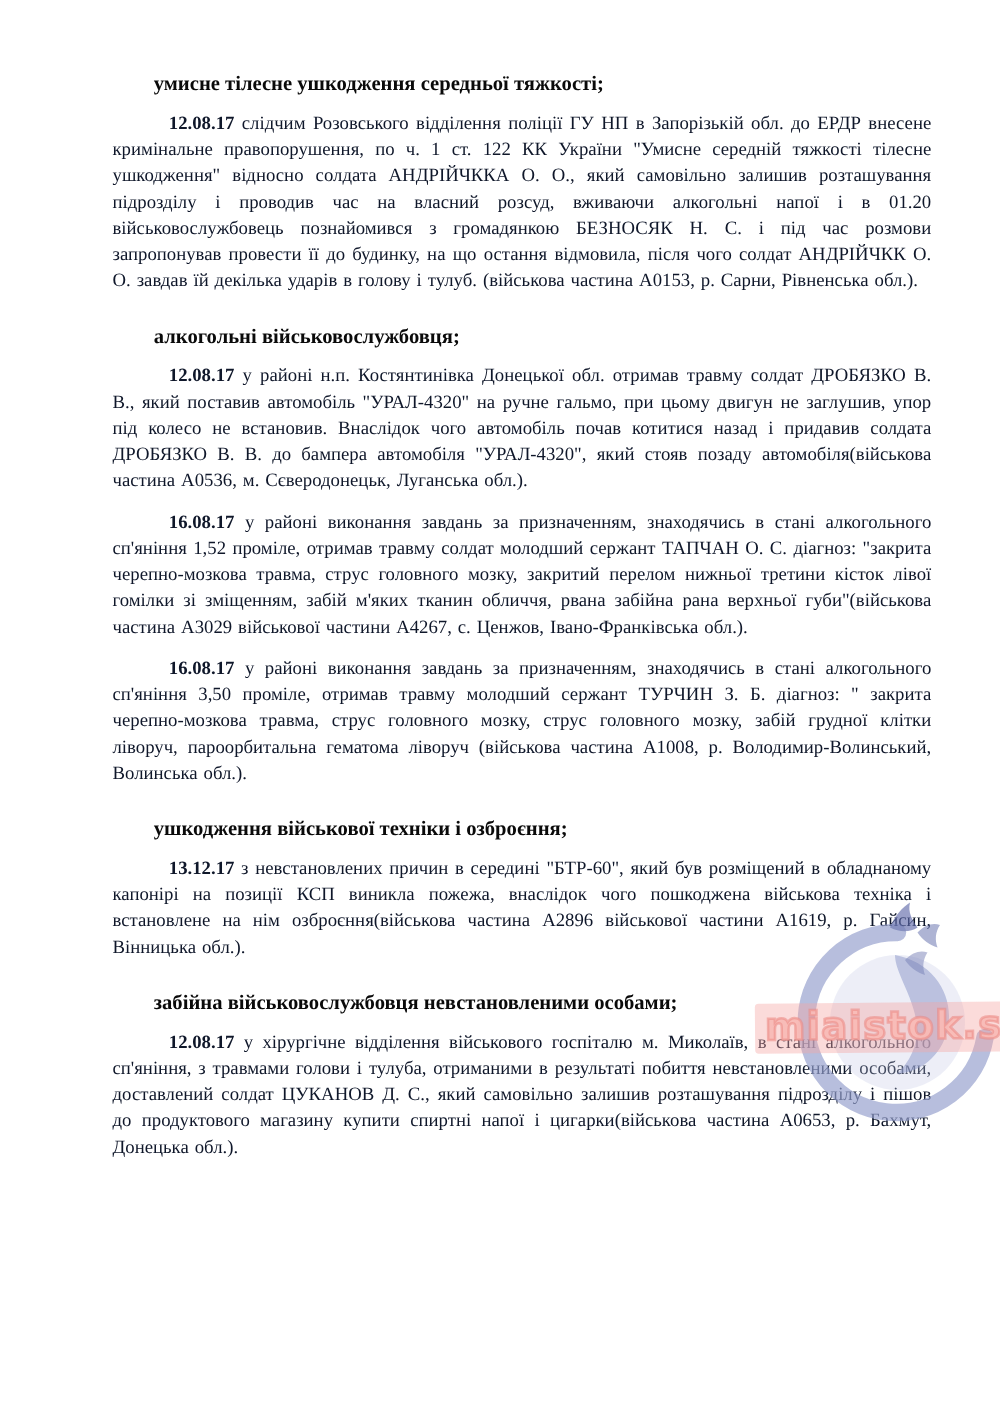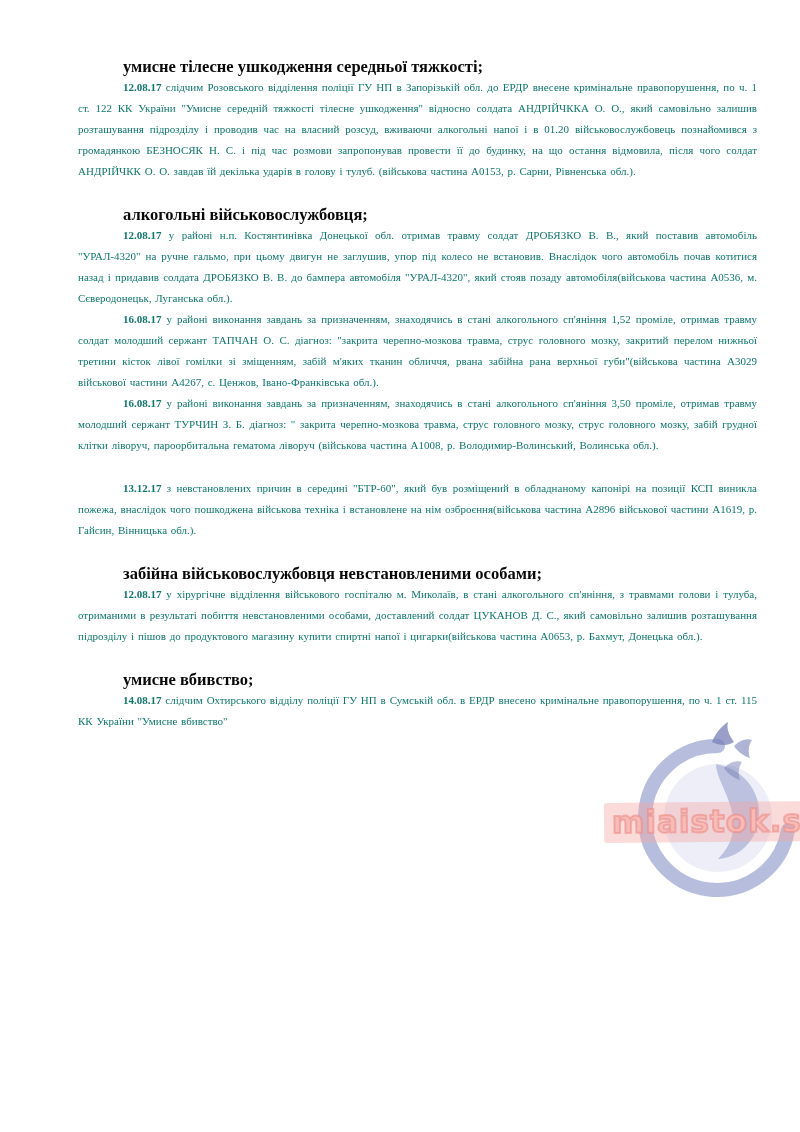--- a/index.html
+++ b/index.html
@@ -22,26 +22,26 @@
   .section { margin: 0; }
   .section + .section { margin-top: 22px; }
   .heading {
     font-weight: bold;
     font-size: 16.5px;
     line-height: 21px;
     text-indent: 45px;
     color: #0a0a0a;
   }
   .para {
-    margin: 0;
-    font-size: 11px;
+    margin: 12px;
+    font-size: 15px;
     line-height: 21px;
     text-align: justify;
     text-indent: 45px;
-    color: #0f766e;
+    color: #0f172a;
     word-spacing: 1px;
   }
   .para b { font-weight: bold; }
 
   
   .watermark {
     position: absolute;
     right: -8px;
     bottom: 0;
     width: 200px;
@@ -83,29 +83,26 @@
         <div class="heading">умисне тілесне ушкодження середньої тяжкості;</div>
         <p class="para"><b>12.08.17</b> слідчим Розовського відділення поліції ГУ НП в Запорізькій обл. до ЕРДР внесене кримінальне правопорушення, по ч. 1 ст. 122 КК України "Умисне середній тяжкості тілесне ушкодження" відносно солдата АНДРІЙЧККА О. О., який самовільно залишив розташування підрозділу і проводив час на власний розсуд, вживаючи алкогольні напої і в 01.20 військовослужбовець познайомився з громадянкою БЕЗНОСЯК Н. С. і під час розмови запропонував провести її до будинку, на що остання відмовила, після чого солдат АНДРІЙЧКК О. О. завдав їй декілька ударів в голову і тулуб. (військова частина А0153, р. Сарни, Рівненська обл.).</p>
       </div>
       <div class="section">
         <div class="heading">алкогольні військовослужбовця;</div>
         <p class="para"><b>12.08.17</b> у районі н.п. Костянтинівка Донецької обл. отримав травму солдат ДРОБЯЗКО В. В., який поставив автомобіль "УРАЛ-4320" на ручне гальмо, при цьому двигун не заглушив, упор під колесо не встановив. Внаслідок чого автомобіль почав котитися назад і придавив солдата ДРОБЯЗКО В. В. до бампера автомобіля "УРАЛ-4320", який стояв позаду автомобіля(військова частина А0536, м. Сєверодонецьк, Луганська обл.).</p>
         <p class="para"><b>16.08.17</b> у районі виконання завдань за призначенням, знаходячись в стані алкогольного сп'яніння 1,52 проміле, отримав травму солдат молодший сержант ТАПЧАН О. С. діагноз: "закрита черепно-мозкова травма, струс головного мозку, закритий перелом нижньої третини кісток лівої гомілки зі зміщенням, забій м'яких тканин обличчя, рвана забійна рана верхньої губи"(військова частина А3029 військової частини А4267, с. Ценжов, Івано-Франківська обл.).</p>
         <p class="para"><b>16.08.17</b> у районі виконання завдань за призначенням, знаходячись в стані алкогольного сп'яніння 3,50 проміле, отримав травму молодший сержант ТУРЧИН З. Б. діагноз: " закрита черепно-мозкова травма, струс головного мозку, струс головного мозку, забій грудної клітки ліворуч, пароорбитальна гематома ліворуч (військова частина А1008, р. Володимир-Волинський, Волинська обл.).</p>
       </div>
       <div class="section">
+        <div class="heading">ушкодження військової техніки і озброєння;</div>
         <p class="para"><b>13.12.17</b> з невстановлених причин в середині "БТР-60", який був розміщений в обладнаному капонірі на позиції КСП виникла пожежа, внаслідок чого пошкоджена військова техніка і встановлене на нім озброєння(військова частина А2896 військової частини А1619, р. Гайсин, Вінницька обл.).</p>
       </div>
       <div class="section">
         <div class="heading">забійна військовослужбовця невстановленими особами;</div>
         <p class="para"><b>12.08.17</b> у хірургічне відділення військового госпіталю м. Миколаїв, в стані алкогольного сп'яніння, з травмами голови і тулуба, отриманими в результаті побиття невстановленими особами, доставлений солдат ЦУКАНОВ Д. С., який самовільно залишив розташування підрозділу і пішов до продуктового магазину купити спиртні напої і цигарки(військова частина А0653, р. Бахмут, Донецька обл.).</p>
-      </div>
-      <div class="section">
-        <div class="heading">умисне вбивство;</div>
-        <p class="para"><b>14.08.17</b> слідчим Охтирського відділу поліції ГУ НП в Сумській обл. в ЕРДР внесено кримінальне правопорушення, по ч. 1 ст. 115 КК України "Умисне вбивство"</p>
       </div>
     </div>
 
   <div class="watermark">
     <svg class="wm-logo" viewBox="0 0 160 212" xmlns="http://www.w3.org/2000/svg">
 
       <circle cx="80" cy="106" r="54" fill-opacity="0.35" fill="#c3c9e6"></circle>
 
       <path d="M 80 34 A 72 72 0 1 0 150 118" fill="none" stroke-width="14" stroke-opacity="0.8" stroke-linecap="round" stroke="#96a0cd"></path>
 

